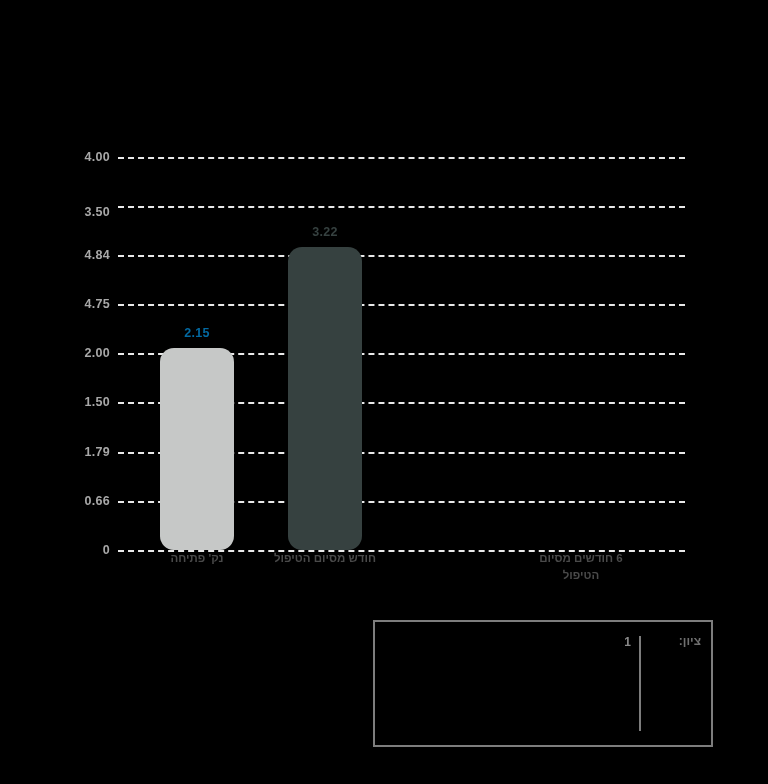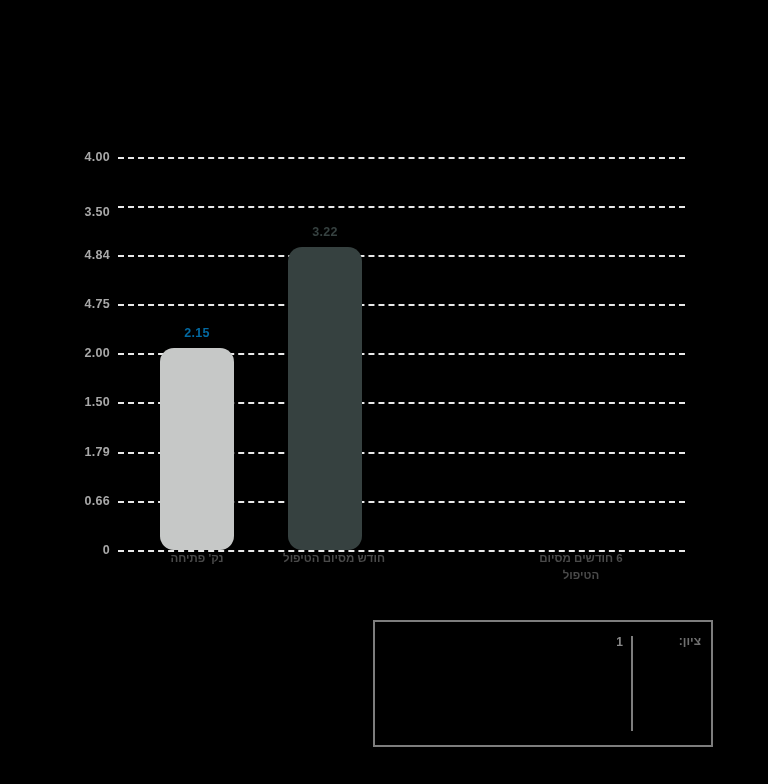--- a/index.html
+++ b/index.html
@@ -127,21 +127,21 @@
     display: flex;
     flex-direction: row;
     align-items: flex-start;
     direction: rtl;
   }
   .legend-title {
     font-size: 12px;
     font-weight: bold;
     color: #6f6f6f;
     direction: rtl;
-    margin-left: 18px;
+    margin-left: 10px;
     white-space: nowrap;
   }
   .legend-divider {
     width: 0;
     border-left: 2px solid #7d7d7d;
     height: 95px;
     margin: 2px 28px 0 8px;
   }
   .legend-entry {
     font-size: 12px;
@@ -191,21 +191,21 @@
       <div class="bar" style="height:303px; background:#364140;"></div>
       <div class="bar-value" style="bottom:311px; color:#364140;">3.22</div>
     </div>
 
 
 
   </div>
 
   <div class="x-labels">
     <div class="x-label" style="left:19px; width:120px;">נק' פתיחה</div>
-    <div class="x-label" style="left:147px; width:120px;text-align:right;">חודש מסיום הטיפול</div>
+    <div class="x-label" style="left:147px; width:120px;">חודש מסיום הטיפול</div>
     <div class="x-label" style="left:403px; width:120px;">6 חודשים מסיום הטיפול</div>
   </div>
 
   <div class="legend-box">
     <div class="legend-inner">
       <div class="legend-title">ציון:</div>
       <div class="legend-divider"></div>
       <div class="legend-entry">1</div>
     </div>
   </div>

